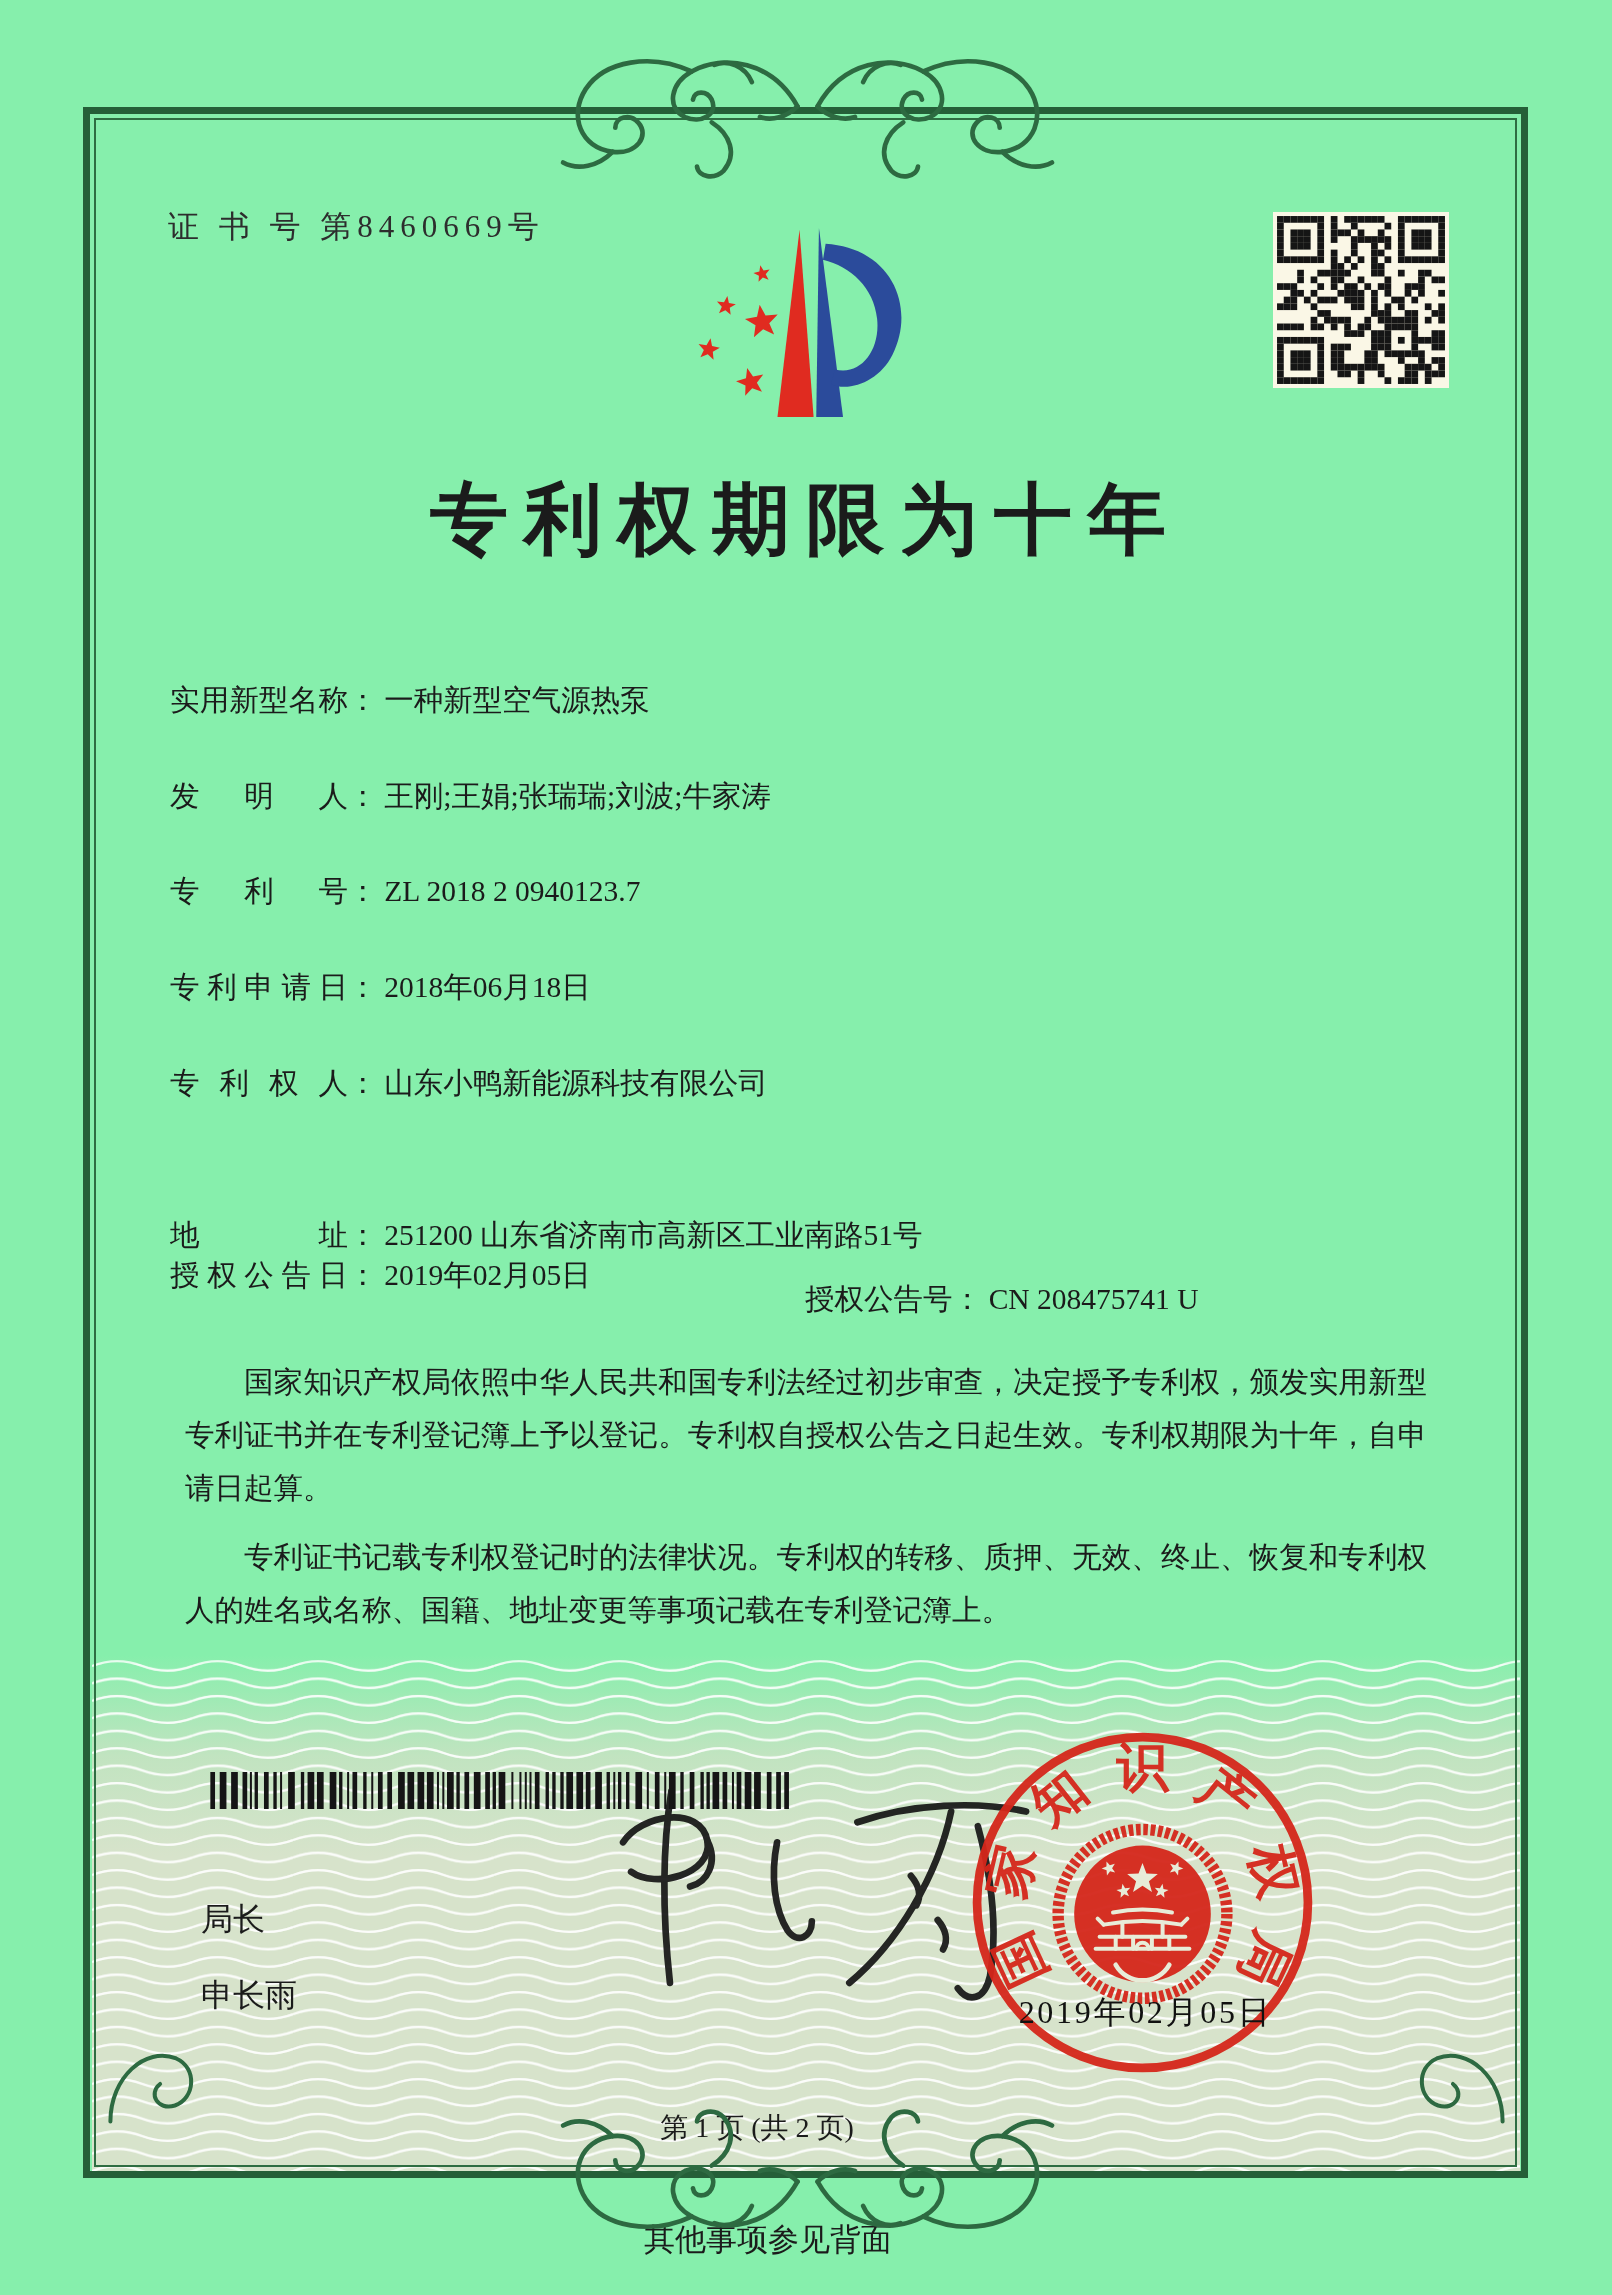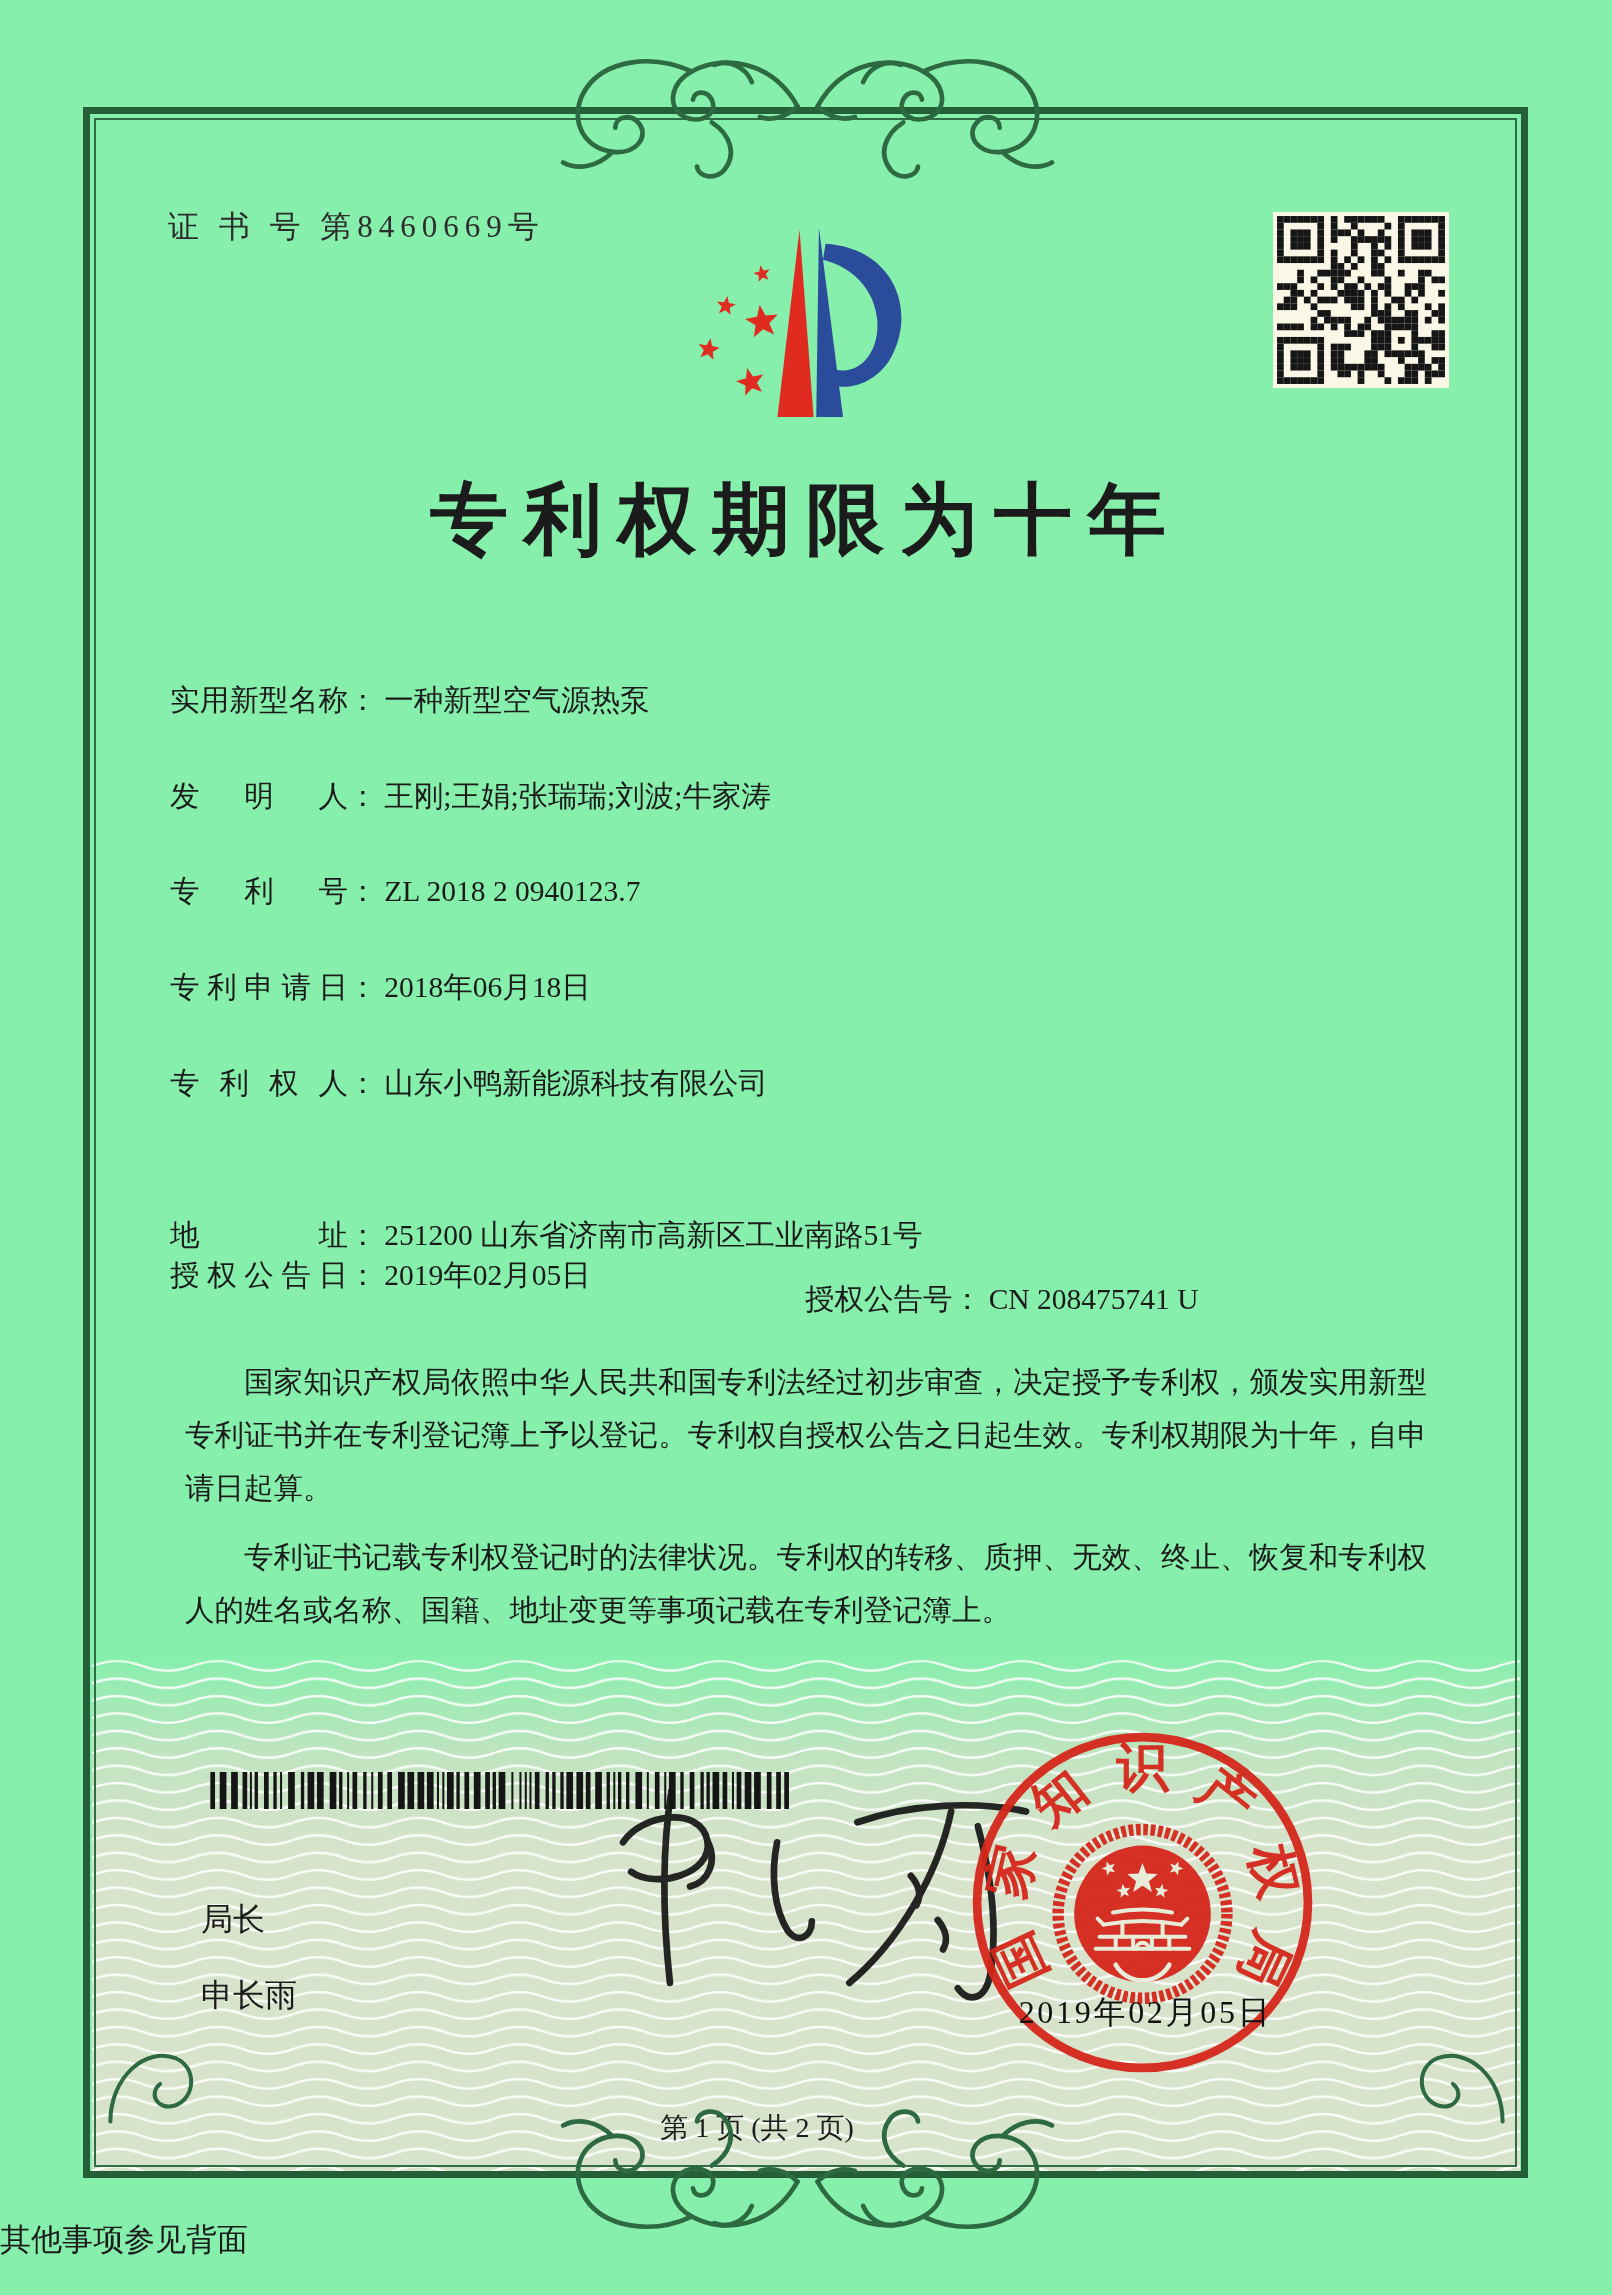--- a/index.html
+++ b/index.html
@@ -61,21 +61,21 @@
   .seal{position:absolute; left:965px; top:1725px; z-index:4; opacity:0.95;}
   .seal-date{
     position:absolute; left:958px; top:1991px; width:375px; text-align:center;
     font-size:32px; color:#111; z-index:5; letter-spacing:2.7px; white-space:nowrap;
   }
   .page-info{
     position:absolute; left:0; top:2109px; width:1514px; text-align:center;
     font-size:28px; z-index:3;
   }
   .back-note{
-    position:absolute; left:0; top:2219px; width:1512px; 
+    position:absolute; left:12px; top:2219px; width:1512px; text-align:center;
     font-size:31px; z-index:3;
   }
   .ornament{position:absolute; z-index:4;}
   .orn-top{left:551px; top:42px;}
   .orn-bottom{left:551px; top:2104px; transform:scaleY(-1);}
   .curl-bl{left:101px; top:2037px;}
   .curl-br{left:1418px; top:2037px; transform:scaleX(-1);}
 </style>
 </head>
 <body>

